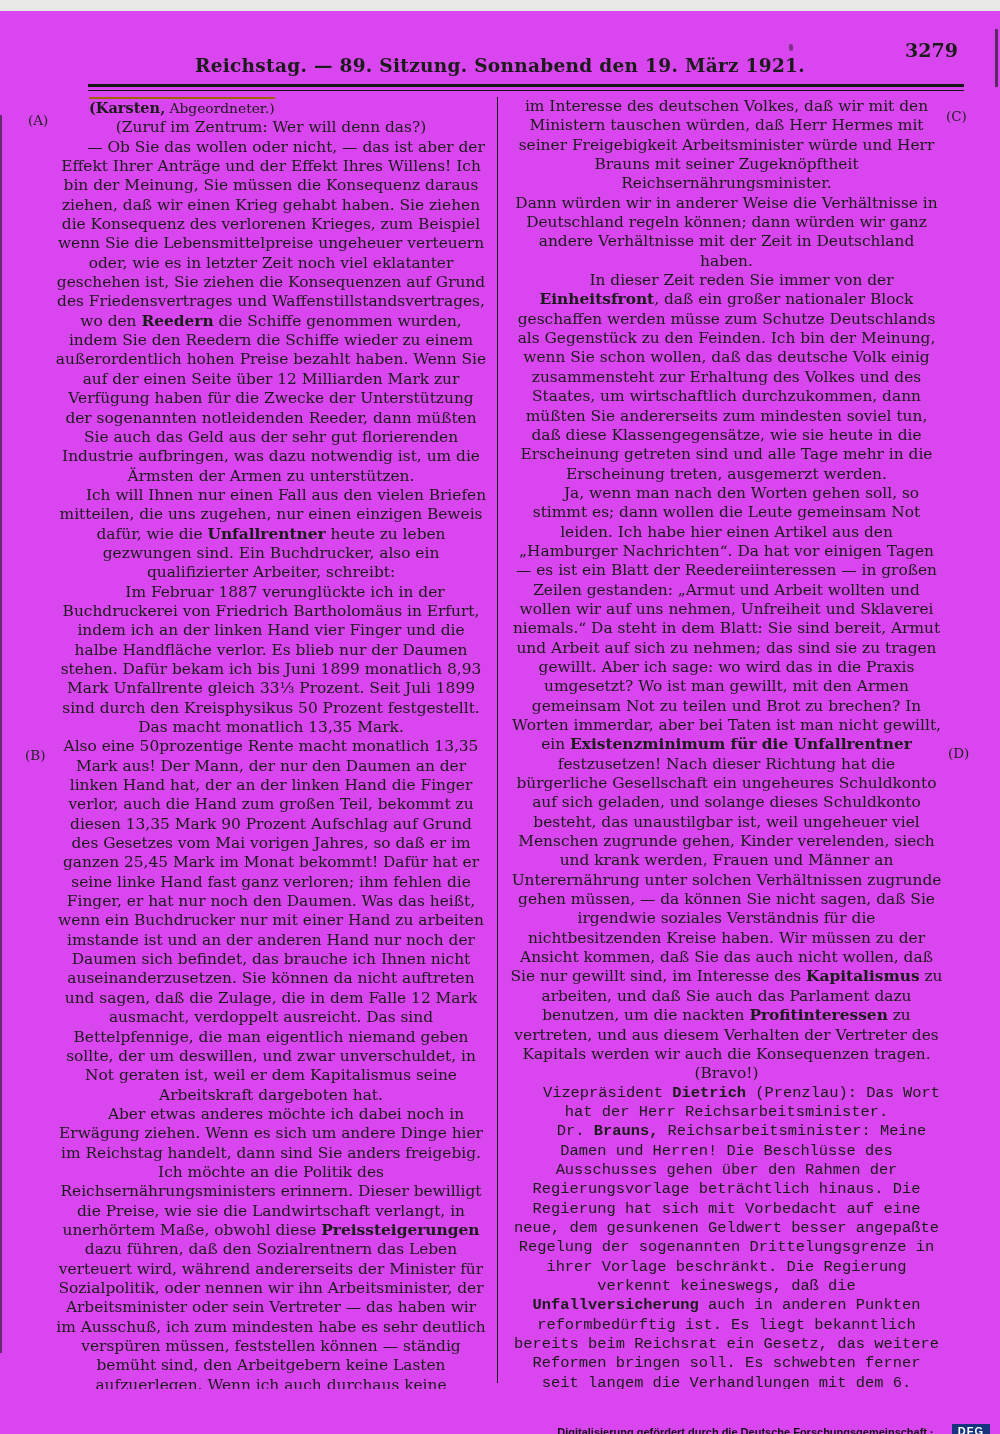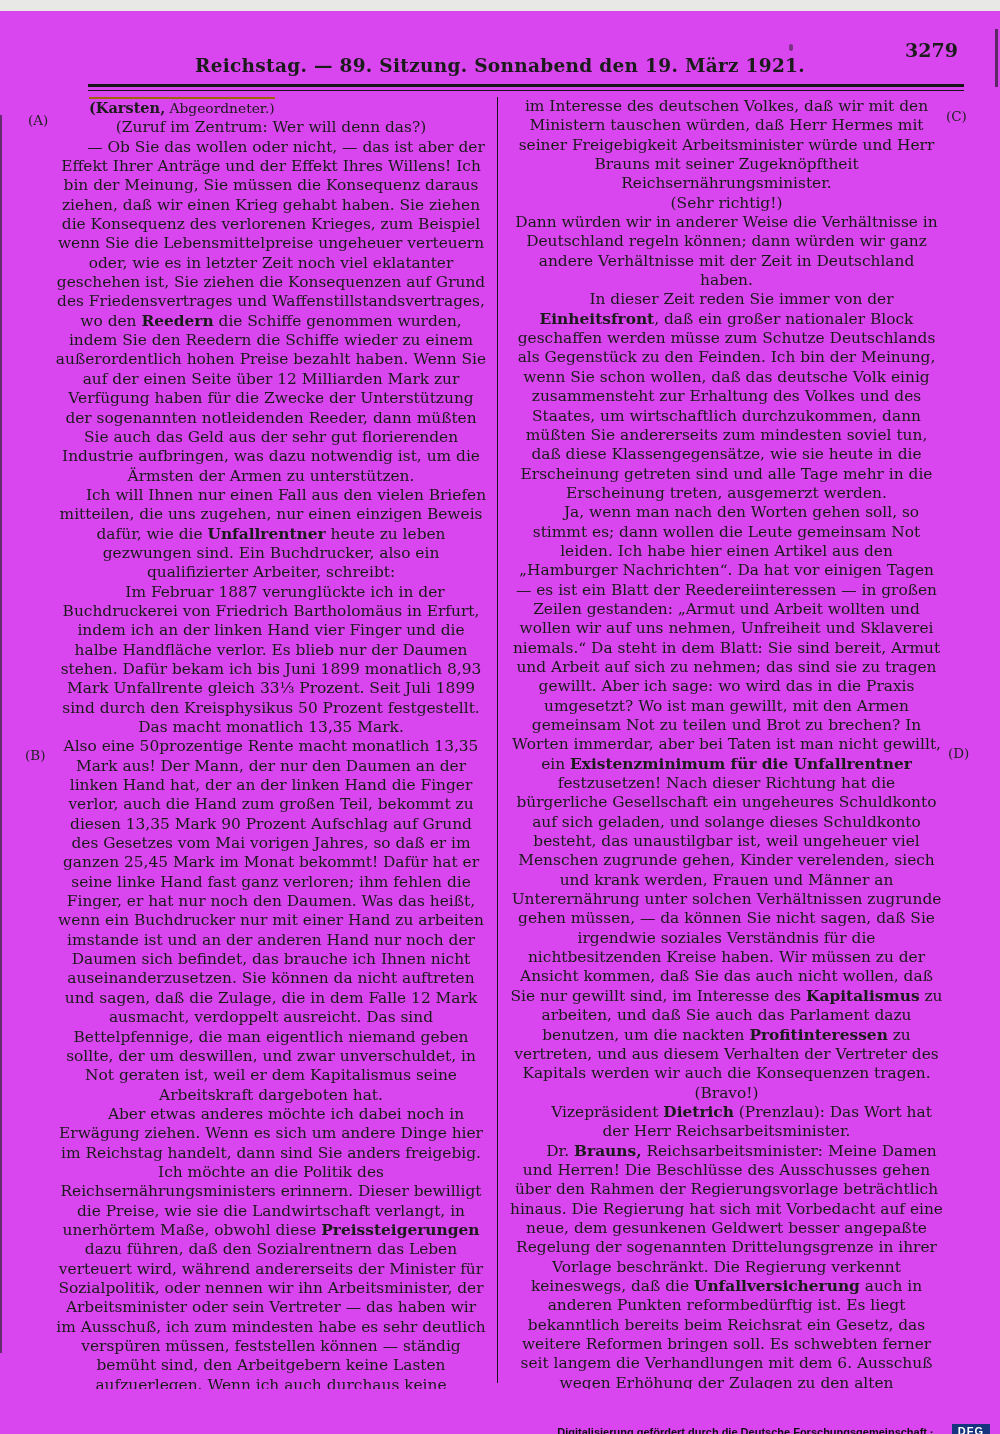--- a/index.html
+++ b/index.html
@@ -39,21 +39,21 @@
 
   .speaker-note{display:inline-block;margin-left:34px;margin-bottom:1px;
     border-top:2px solid #a16207;padding-top:1px;font-size:13.8px;line-height:16px;}
   .speaker-note b{font-size:14.5px;}
 
   p.blk{margin:0;padding:0;text-align:center;}
   .indent{text-indent:30px;}
   .flush{text-indent:0;}
   .center{text-align:center;text-indent:0;margin:1px 0;}
   .quote{margin-left:46px;text-indent:28px;}
-  .gap-top{margin-top:14px;}
+  .gap-top{margin-top:14px;font-family:Liberation Mono, monospace;}
   b{font-weight:bold;}
 
   
   .footer{position:absolute;right:10px;bottom:6px;
     font-family:"Liberation Sans","DejaVu Sans",sans-serif;
     font-size:11px;font-weight:bold;color:#101010;display:flex;align-items:center;gap:18px;}
   .dfg{display:inline-block;color:#fff;font-weight:bold;
     font-size:11px;padding:1px 6px 2px 6px;letter-spacing:1px;text-align:right;}
 </style>
 </head>
@@ -86,21 +86,20 @@
           <p class="blk indent"><span>Ich will Ihnen nur einen Fall aus den vielen Briefen mitteilen, die uns zugehen, nur einen einzigen Beweis dafür, wie die </span><b>Unfallrentner</b><span> heute zu leben gezwungen sind. Ein Buchdrucker, also ein qualifizierter Arbeiter, schreibt:</span></p>
           <p class="blk quote"><span>Im Februar 1887 verunglückte ich in der Buchdruckerei von Friedrich Bartholomäus in Erfurt, indem ich an der linken Hand vier Finger und die halbe Handfläche verlor. Es blieb nur der Daumen stehen. Dafür bekam ich bis Juni 1899 monatlich 8,93 Mark Unfallrente gleich 33⅓ Prozent. Seit Juli 1899 sind durch den Kreisphysikus 50 Prozent festgestellt. Das macht monatlich 13,35 Mark.</span></p>
           <p class="blk flush"><span>Also eine 50prozentige Rente macht monatlich 13,35 Mark aus! Der Mann, der nur den Daumen an der linken Hand hat, der an der linken Hand die Finger verlor, auch die Hand zum großen Teil, bekommt zu diesen 13,35 Mark 90 Prozent Aufschlag auf Grund des Gesetzes vom Mai vorigen Jahres, so daß er im ganzen 25,45 Mark im Monat bekommt! Dafür hat er seine linke Hand fast ganz verloren; ihm fehlen die Finger, er hat nur noch den Daumen. Was das heißt, wenn ein Buchdrucker nur mit einer Hand zu arbeiten imstande ist und an der anderen Hand nur noch der Daumen sich befindet, das brauche ich Ihnen nicht auseinanderzusetzen. Sie können da nicht auftreten und sagen, daß die Zulage, die in dem Falle 12 Mark ausmacht, verdoppelt ausreicht. Das sind Bettelpfennige, die man eigentlich niemand geben sollte, der um deswillen, und zwar unverschuldet, in Not geraten ist, weil er dem Kapitalismus seine Arbeitskraft dargeboten hat.</span></p>
           <p class="blk indent"><span>Aber etwas anderes möchte ich dabei noch in Erwägung ziehen. Wenn es sich um andere Dinge hier im Reichstag handelt, dann sind Sie anders freigebig. Ich möchte an die Politik des Reichsernährungsministers erinnern. Dieser bewilligt die Preise, wie sie die Landwirtschaft verlangt, in unerhörtem Maße, obwohl diese </span><b>Preissteigerungen</b><span> dazu führen, daß den Sozialrentnern das Leben verteuert wird, während andererseits der Minister für Sozialpolitik, oder nennen wir ihn Arbeitsminister, der Arbeitsminister oder sein Vertreter — das haben wir im Ausschuß, ich zum mindesten habe es sehr deutlich verspüren müssen, feststellen können — ständig bemüht sind, den Arbeitgebern keine Lasten aufzuerlegen. Wenn ich auch durchaus keine Sympathie für den Reichsernährungsminister habe, so wünschte ich</span></p>
         </div>
     </div>
     <div class="divider"></div>
     <div class="col col-right">
       <div>
           <p class="blk flush"><span>im Interesse des deutschen Volkes, daß wir mit den Ministern tauschen würden, daß Herr Hermes mit seiner Freigebigkeit Arbeitsminister würde und Herr Brauns mit seiner Zugeknöpftheit Reichsernährungsminister.</span></p>
-          <p class="blk center"><span>(Sehr richtig!)</span></p>
           <p class="blk flush"><span>Dann würden wir in anderer Weise die Verhältnisse in Deutschland regeln können; dann würden wir ganz andere Verhältnisse mit der Zeit in Deutschland haben.</span></p>
           <p class="blk indent"><span>In dieser Zeit reden Sie immer von der </span><b>Einheitsfront</b><span>, daß ein großer nationaler Block geschaffen werden müsse zum Schutze Deutschlands als Gegenstück zu den Feinden. Ich bin der Meinung, wenn Sie schon wollen, daß das deutsche Volk einig zusammensteht zur Erhaltung des Volkes und des Staates, um wirtschaftlich durchzukommen, dann müßten Sie andererseits zum mindesten soviel tun, daß diese Klassengegensätze, wie sie heute in die Erscheinung getreten sind und alle Tage mehr in die Erscheinung treten, ausgemerzt werden.</span></p>
           <p class="blk indent"><span>Ja, wenn man nach den Worten gehen soll, so stimmt es; dann wollen die Leute gemeinsam Not leiden. Ich habe hier einen Artikel aus den „Hamburger Nachrichten“. Da hat vor einigen Tagen — es ist ein Blatt der Reedereiinteressen — in großen Zeilen gestanden: „Armut und Arbeit wollten und wollen wir auf uns nehmen, Unfreiheit und Sklaverei niemals.“ Da steht in dem Blatt: Sie sind bereit, Armut und Arbeit auf sich zu nehmen; das sind sie zu tragen gewillt. Aber ich sage: wo wird das in die Praxis umgesetzt? Wo ist man gewillt, mit den Armen gemeinsam Not zu teilen und Brot zu brechen? In Worten immerdar, aber bei Taten ist man nicht gewillt, ein </span><b>Existenzminimum für die Unfallrentner</b><span> festzusetzen! Nach dieser Richtung hat die bürgerliche Gesellschaft ein ungeheures Schuldkonto auf sich geladen, und solange dieses Schuldkonto besteht, das unaustilgbar ist, weil ungeheuer viel Menschen zugrunde gehen, Kinder verelenden, siech und krank werden, Frauen und Männer an Unterernährung unter solchen Verhältnissen zugrunde gehen müssen, — da können Sie nicht sagen, daß Sie irgendwie soziales Verständnis für die nichtbesitzenden Kreise haben. Wir müssen zu der Ansicht kommen, daß Sie das auch nicht wollen, daß Sie nur gewillt sind, im Interesse des </span><b>Kapitalismus</b><span> zu arbeiten, und daß Sie auch das Parlament dazu benutzen, um die nackten </span><b>Profitinteressen</b><span> zu vertreten, und aus diesem Verhalten der Vertreter des Kapitals werden wir auch die Konsequenzen tragen.</span></p>
           <p class="blk center"><span>(Bravo!)</span></p>
           <p class="blk indent gap-top"><span>Vizepräsident </span><b>Dietrich</b><span> (Prenzlau): Das Wort hat der Herr Reichsarbeitsminister.</span></p>
           <p class="blk indent gap-top"><span>Dr. </span><b>Brauns,</b><span> Reichsarbeitsminister: Meine Damen und Herren! Die Beschlüsse des Ausschusses gehen über den Rahmen der Regierungsvorlage beträchtlich hinaus. Die Regierung hat sich mit Vorbedacht auf eine neue, dem gesunkenen Geldwert besser angepaßte Regelung der sogenannten Drittelungsgrenze in ihrer Vorlage beschränkt. Die Regierung verkennt keineswegs, daß die </span><b>Unfallversicherung</b><span> auch in anderen Punkten reformbedürftig ist. Es liegt bekanntlich bereits beim Reichsrat ein Gesetz, das weitere Reformen bringen soll. Es schwebten ferner seit langem die Verhandlungen mit dem 6. Ausschuß wegen Erhöhung der Zulagen zu den alten Unfallrenten. Alle diese Dinge waren aber im Regierungsentwurf über die Drittelungsgrenze ausgeschieden worden. Sie waren ausgeschieden worden, weil uns die Regelung der </span></p>
         </div>
     </div>
   </div>
 

